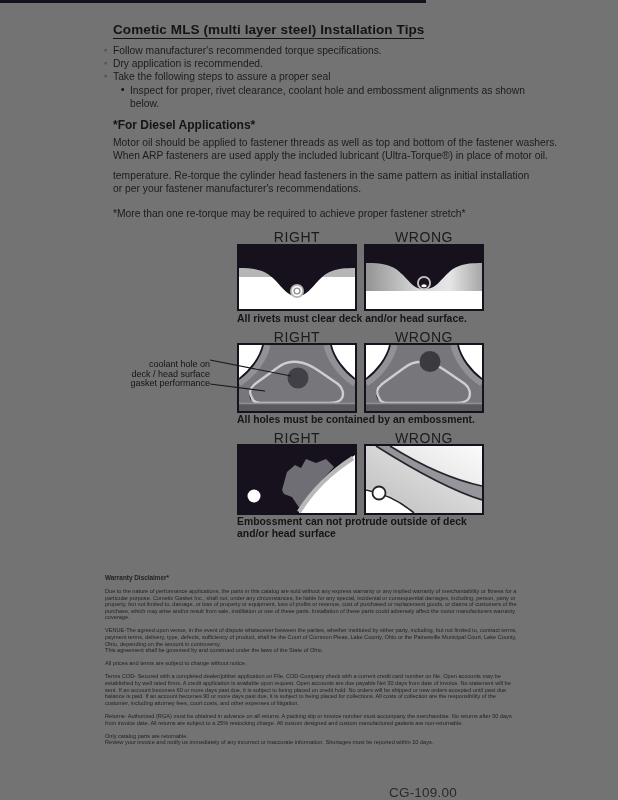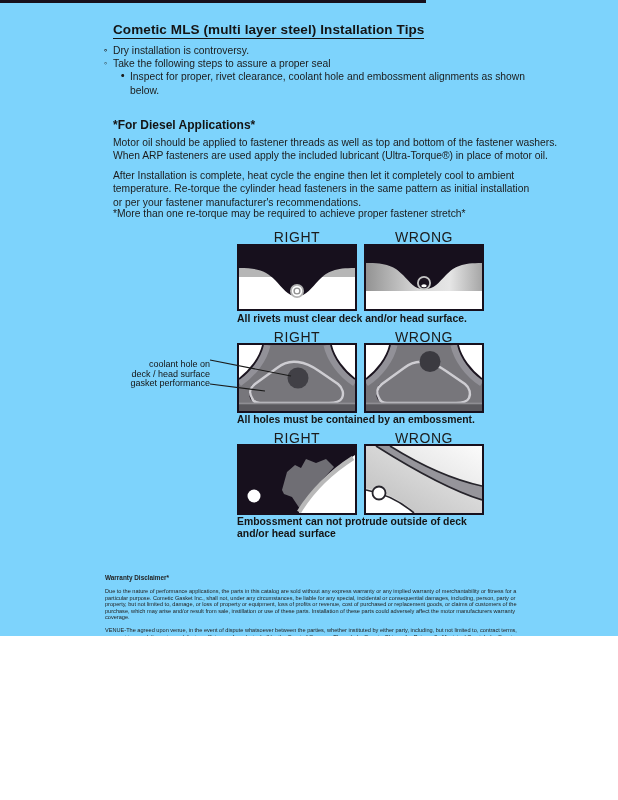--- a/index.html
+++ b/index.html
@@ -1,17 +1,17 @@
 <!DOCTYPE html>
 <html><head>
 <meta charset="utf-8">
 <style>
   html,body{margin:0;padding:0;background:#ffffff;}
   #page{
-    position:relative;width:618px;height:636px;background:#7dd3fc;overflow:hidden;
+    position:relative;width:618px;height:800px;background:#737373;overflow:hidden;
     font-family:"Liberation Sans","DejaVu Sans",sans-serif;color:#1b1b1b;
   }
   .abs{position:absolute;}
   
   #top-bar{left:0;top:0;width:426px;height:3px;background:#17101d;}
   
   #page-title{left:113px;top:22px;font-size:13.5px;font-weight:bold;color:#141414;
     border-bottom:1.6px solid #141414;padding-bottom:1px;letter-spacing:.1px;}
   
   #tips-list{left:104px;top:44px;width:430px;font-size:10.3px;line-height:13.2px;color:#1c1c1c;}
@@ -47,24 +47,25 @@
 
 <div id="page">
 
   <div id="top-bar" class="abs"></div>
 
   <div id="page-title" class="abs">Cometic MLS (multi layer steel) Installation Tips</div>
 
   <div id="tips-list" class="abs">
     <div class="bullet-row">
       <span class="marker">◦</span>
+      <span>Follow manufacturer's recommended torque specifications.</span>
     </div>
     <div class="bullet-row">
       <span class="marker">◦</span>
-      <span>Dry installation is controversy.</span>
+      <span>Dry application is recommended.</span>
     </div>
     <div class="bullet-row">
       <span class="marker">◦</span>
       <span>Take the following steps to assure a proper seal</span>
     </div>
     <div class="bullet-row sub">
       <span class="marker">•</span>
     </div>
     <div class="bullet-row sub">
       <span class="marker">•</span>
@@ -73,21 +74,20 @@
   </div>
 
   <div id="diesel-heading" class="abs">*For Diesel Applications*</div>
 
   <div id="diesel-p1" class="abs para">
     <div class="ln">Motor oil should be applied to fastener threads as well as top and bottom of the fastener washers.</div>
     <div class="ln">When ARP fasteners are used apply the included lubricant (Ultra-Torque®) in place of motor oil.</div>
   </div>
 
   <div id="diesel-p2" class="abs para">
-    <div class="ln">After Installation is complete, heat cycle the engine then let it completely cool to ambient</div>
     <div class="ln">temperature. Re-torque the cylinder head fasteners in the same pattern as initial installation</div>
     <div class="ln">or per your fastener manufacturer's recommendations.</div>
   </div>
 
   <div id="retorque-note" class="abs">*More than one re-torque may be required to achieve proper fastener stretch*</div>
 
   <div class="abs dg-label col-left" style="top:229px">RIGHT</div>
   <div class="abs dg-label col-right" style="top:229px">WRONG</div>
 
   <div class="abs dg-box col-left" style="top:244px">

